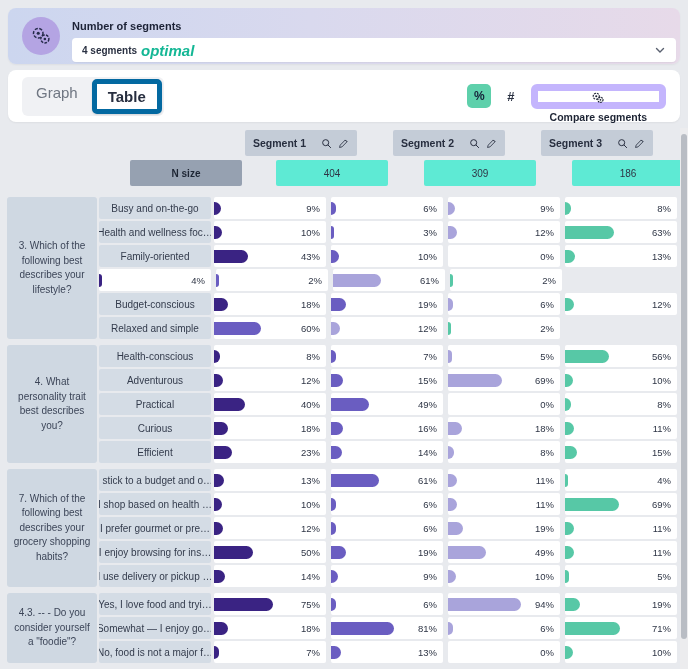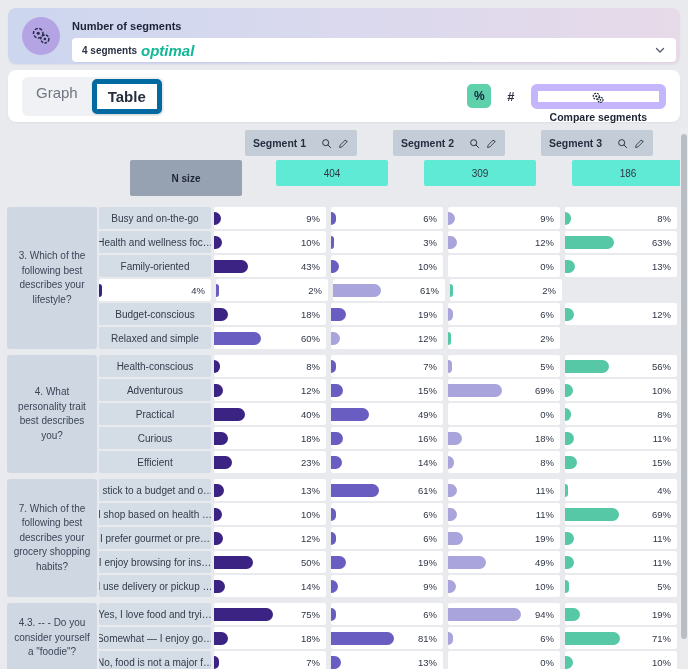--- a/index.html
+++ b/index.html
@@ -76,21 +76,21 @@
   .thead { margin-bottom:4px; }
   .hspacer { width:207px; flex:none; }
   .seg-head {
     height:26px; background:#c4ccd7; border-radius:2px;
     display:flex; align-items:center; padding:0 8px;
   }
   .seg-head .seg-name { font-size:10.5px; font-weight:bold; color:#272e3f; }
   .seg-head .icons { margin-left:auto; display:flex; gap:6px; align-items:center; }
   .nsize-row { margin-bottom:11px; }
   .nsize-label {
-    height:36px; background:#96a1b1; border-radius:2px;
+    height:26px; background:#96a1b1; border-radius:2px;
     display:flex; align-items:center; justify-content:center;
     font-size:10px; color:#1d2533; font-weight:bold;
   }
   .nsize-val {
     height:26px; background:#5eead4; border-radius:2px;
     display:flex; align-items:center; justify-content:center;
     font-size:10px; color:#2e3545;
   }
   .group { display:flex; margin-bottom:6px; }
   .q-cell {

